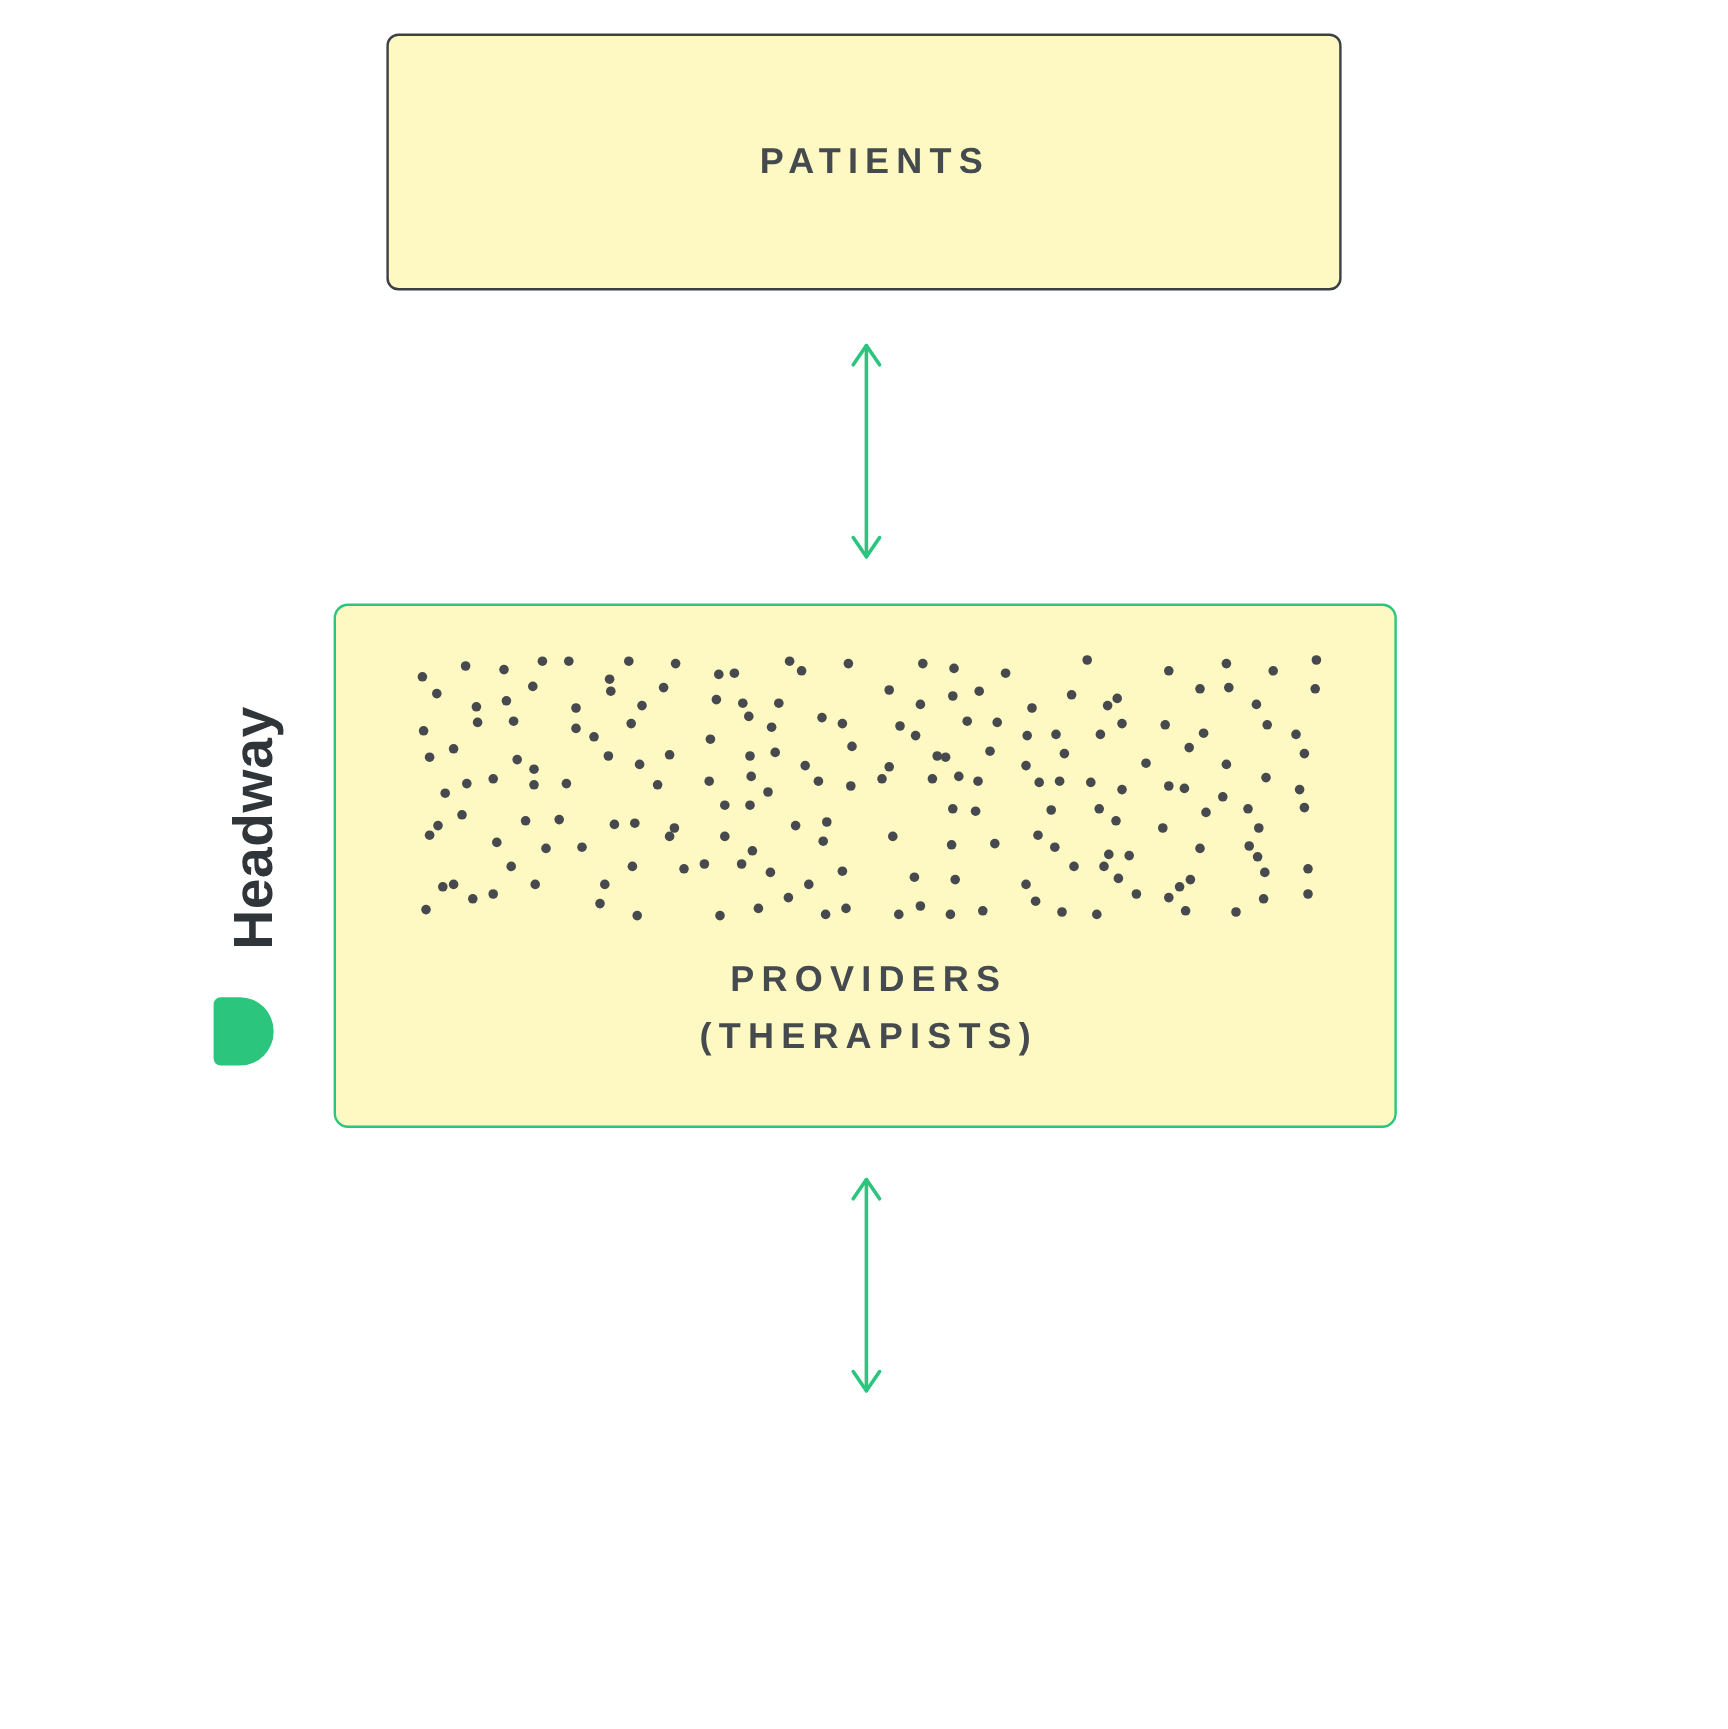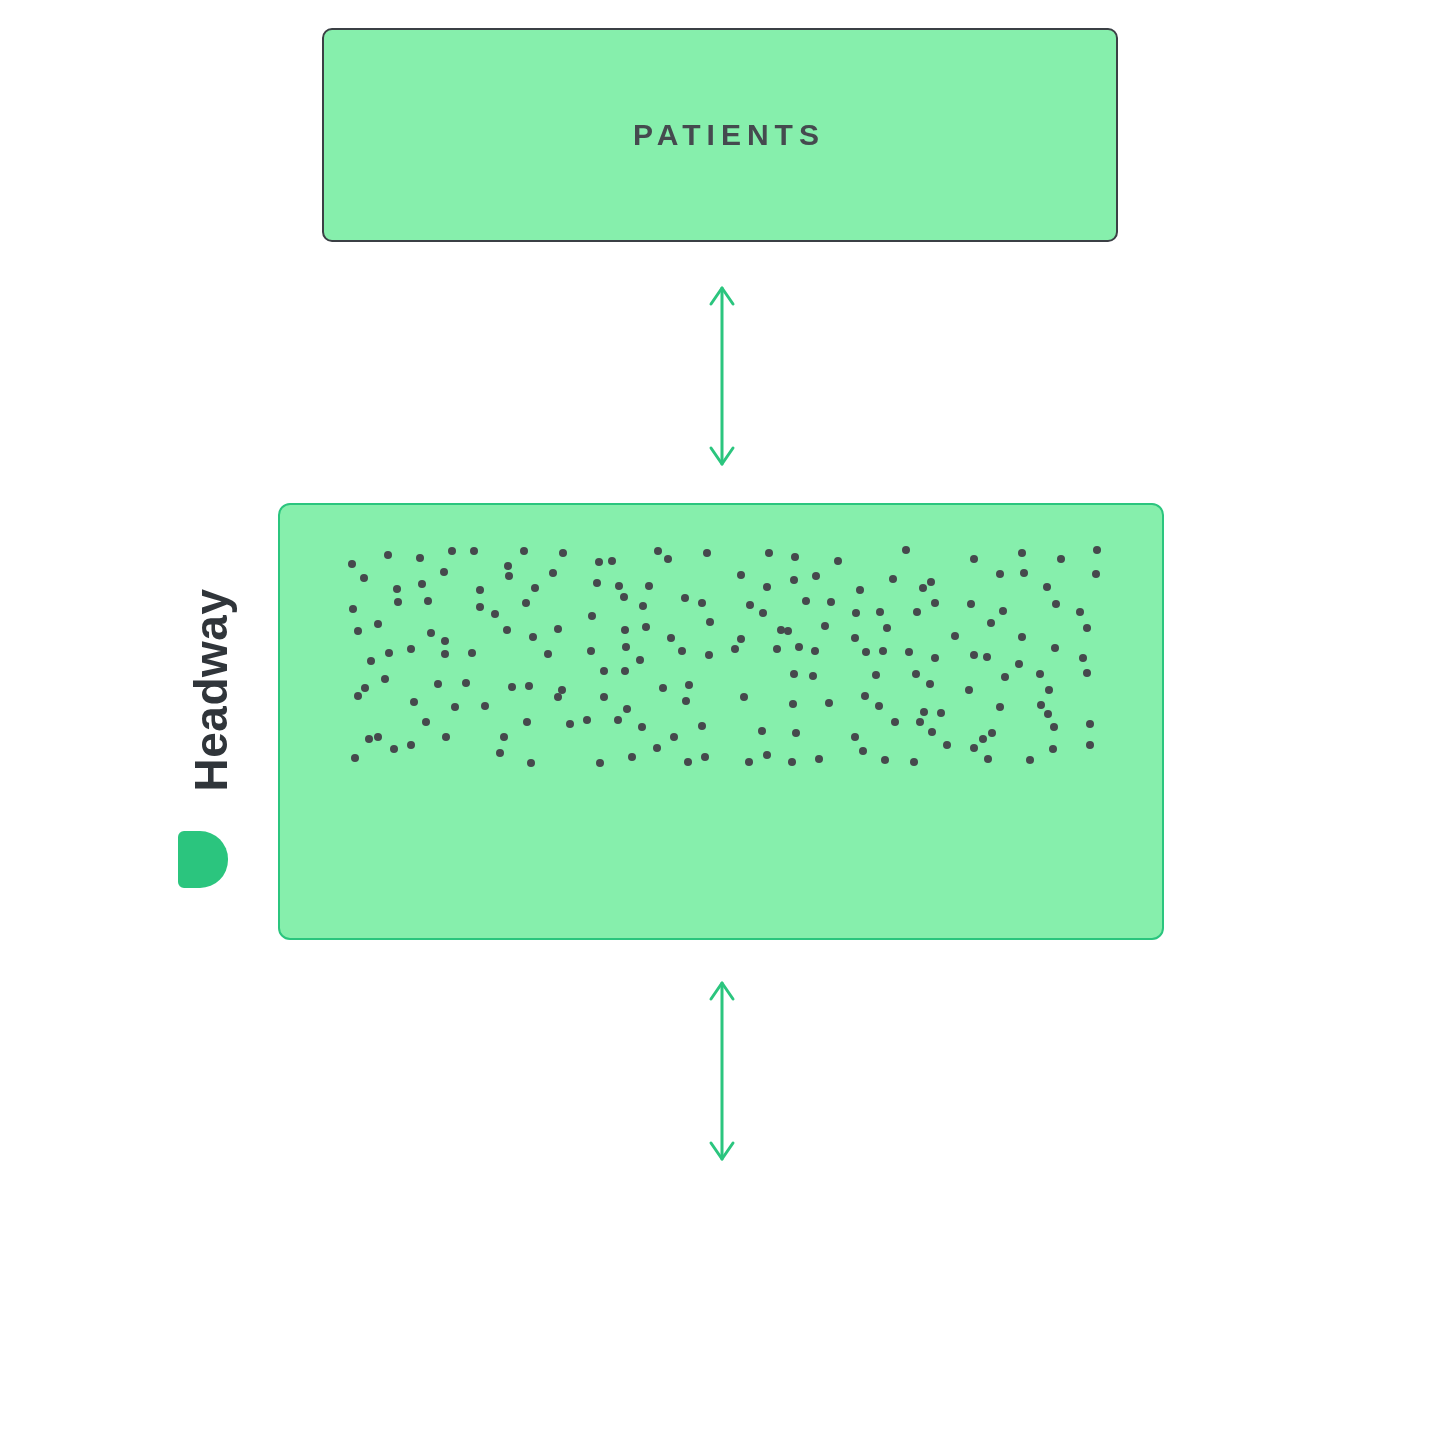--- a/index.html
+++ b/index.html
@@ -16,21 +16,21 @@
   .canvas {
     position: relative;
     width: 1440px;
     height: 1441px;
     background: #ffffff;
     font-family: "Liberation Sans", "DejaVu Sans", sans-serif;
     overflow: hidden;
   }
   .node-box {
     position: absolute;
-    background: #86efac;
+    background: #fef9c3;
     border: 2.5px solid var(--dark);
     border-radius: 10px;
     display: flex;
     align-items: center;
     justify-content: center;
     box-sizing: border-box;
     padding-left: 12px;
   }
   .node-box.green {
     border: 2px solid var(--green);
@@ -319,20 +319,24 @@
         <div class="dot" style="width: 8px; height: 8px; left: 512.938px; top: 202.272px;"></div>
         <div class="dot" style="width: 8px; height: 8px; left: 534.844px; top: 210.812px;"></div>
         <div class="dot" style="width: 8px; height: 8px; left: 563.754px; top: 212.719px;"></div>
         <div class="dot" style="width: 8px; height: 8px; left: 597.061px; top: 195.939px;"></div>
         <div class="dot" style="width: 8px; height: 8px; left: 623.915px; top: 198.873px;"></div>
         <div class="dot" style="width: 8px; height: 8px; left: 637.737px; top: 210.293px;"></div>
         <div class="dot" style="width: 8px; height: 8px; left: 680.381px; top: 210.954px;"></div>
         <div class="dot" style="width: 8px; height: 8px; left: 702.698px; top: 200.486px;"></div>
         <div class="dot" style="width: 8px; height: 8px; left: 739.9px; top: 196.487px;"></div>
       </div>
+    <div class="providers-label-block">
+      <div class="node-label">PROVIDERS</div>
+      <div class="node-label">(THERAPISTS)</div>
+    </div>
   </div>
 
   <svg class="arrow arrow-bottom" width="48" height="190" viewBox="0 0 48 190">
     <line x1="24" y1="7" x2="24" y2="183"></line>
     <polyline points="13,23 24,7 35,23"></polyline>
     <polyline points="13,167 24,183 35,167"></polyline>
   </svg>
 
 
   <div class="brand-wordmark">Headway</div>

